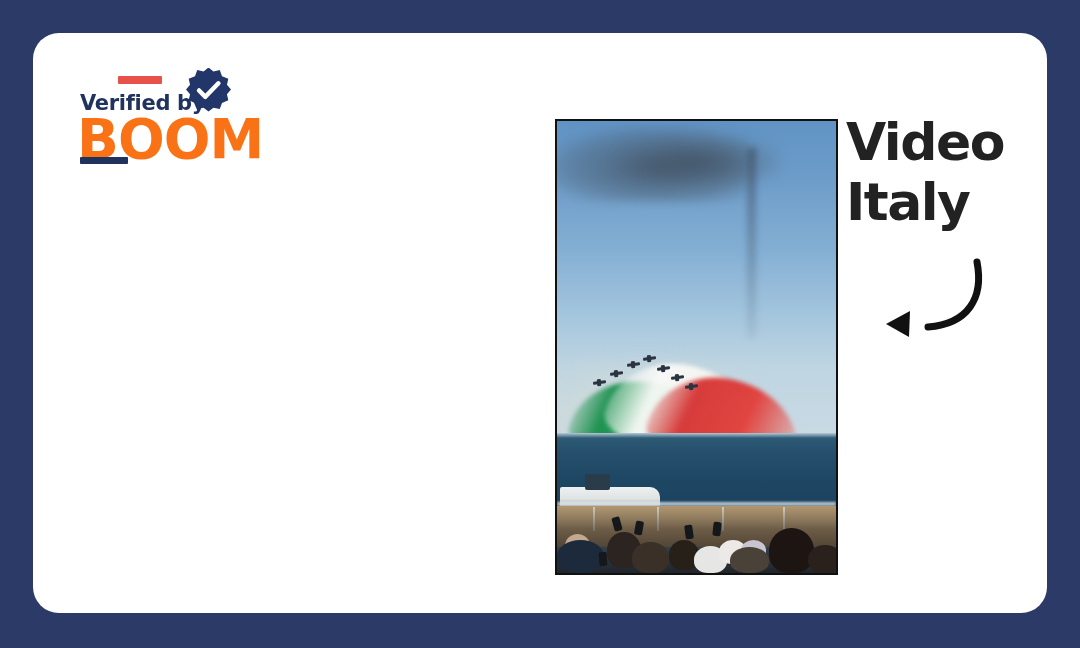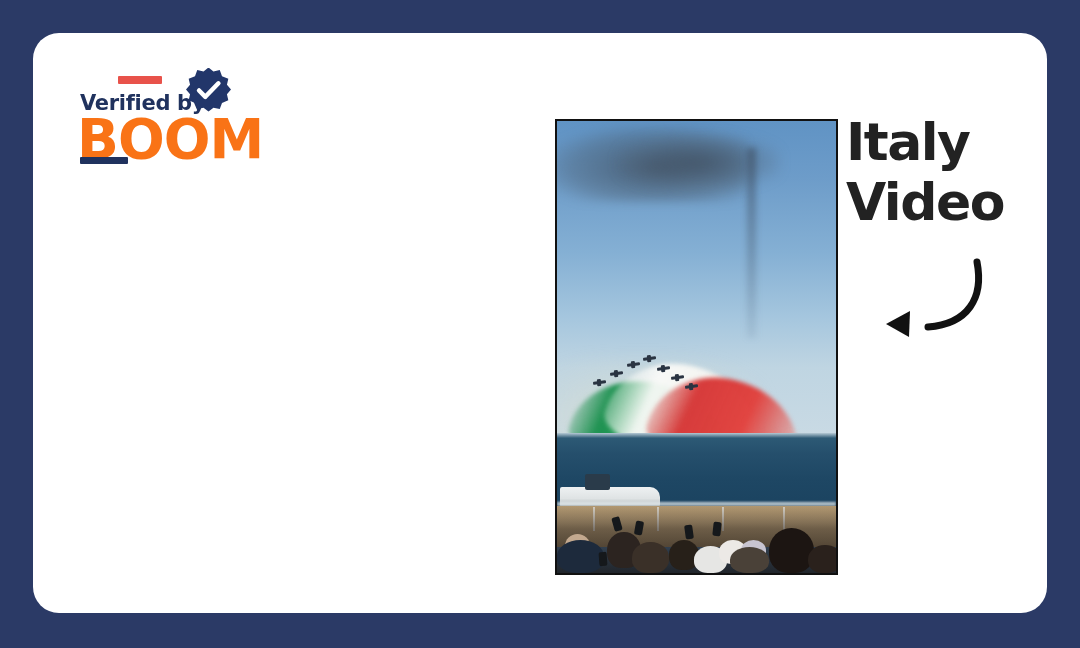--- a/index.html
+++ b/index.html
@@ -365,22 +365,22 @@
         <div class="phone" style="left:20%; bottom:62%; transform:rotate(-16deg);"></div>
         <div class="phone" style="left:28%; bottom:56%; transform:rotate(10deg);"></div>
         <div class="phone" style="left:46%; bottom:50%; transform:rotate(-8deg);"></div>
         <div class="phone" style="left:56%; bottom:54%; transform:rotate(6deg);"></div>
         <div class="phone" style="left:15%; bottom:10%; transform:rotate(-4deg);"></div>
       </div>
     </div>
   </div>
 
   <div id="italy-video">
+    <span class="vline">Video</span>
     <span class="vline">Italy</span>
-    <span class="vline">Video</span>
   </div>
 
   <div id="curved-arrow">
     <svg viewBox="0 0 140 110" width="140" height="110" aria-hidden="true">
       <path d="M115 22 C 122 58, 106 84, 66 87" fill="none" stroke="#111111" stroke-width="7" stroke-linecap="round"></path>
       <path d="M24 84 L48 71 L47 97 Z" fill="#111111"></path>
     </svg>
   </div>
 
 </div>

